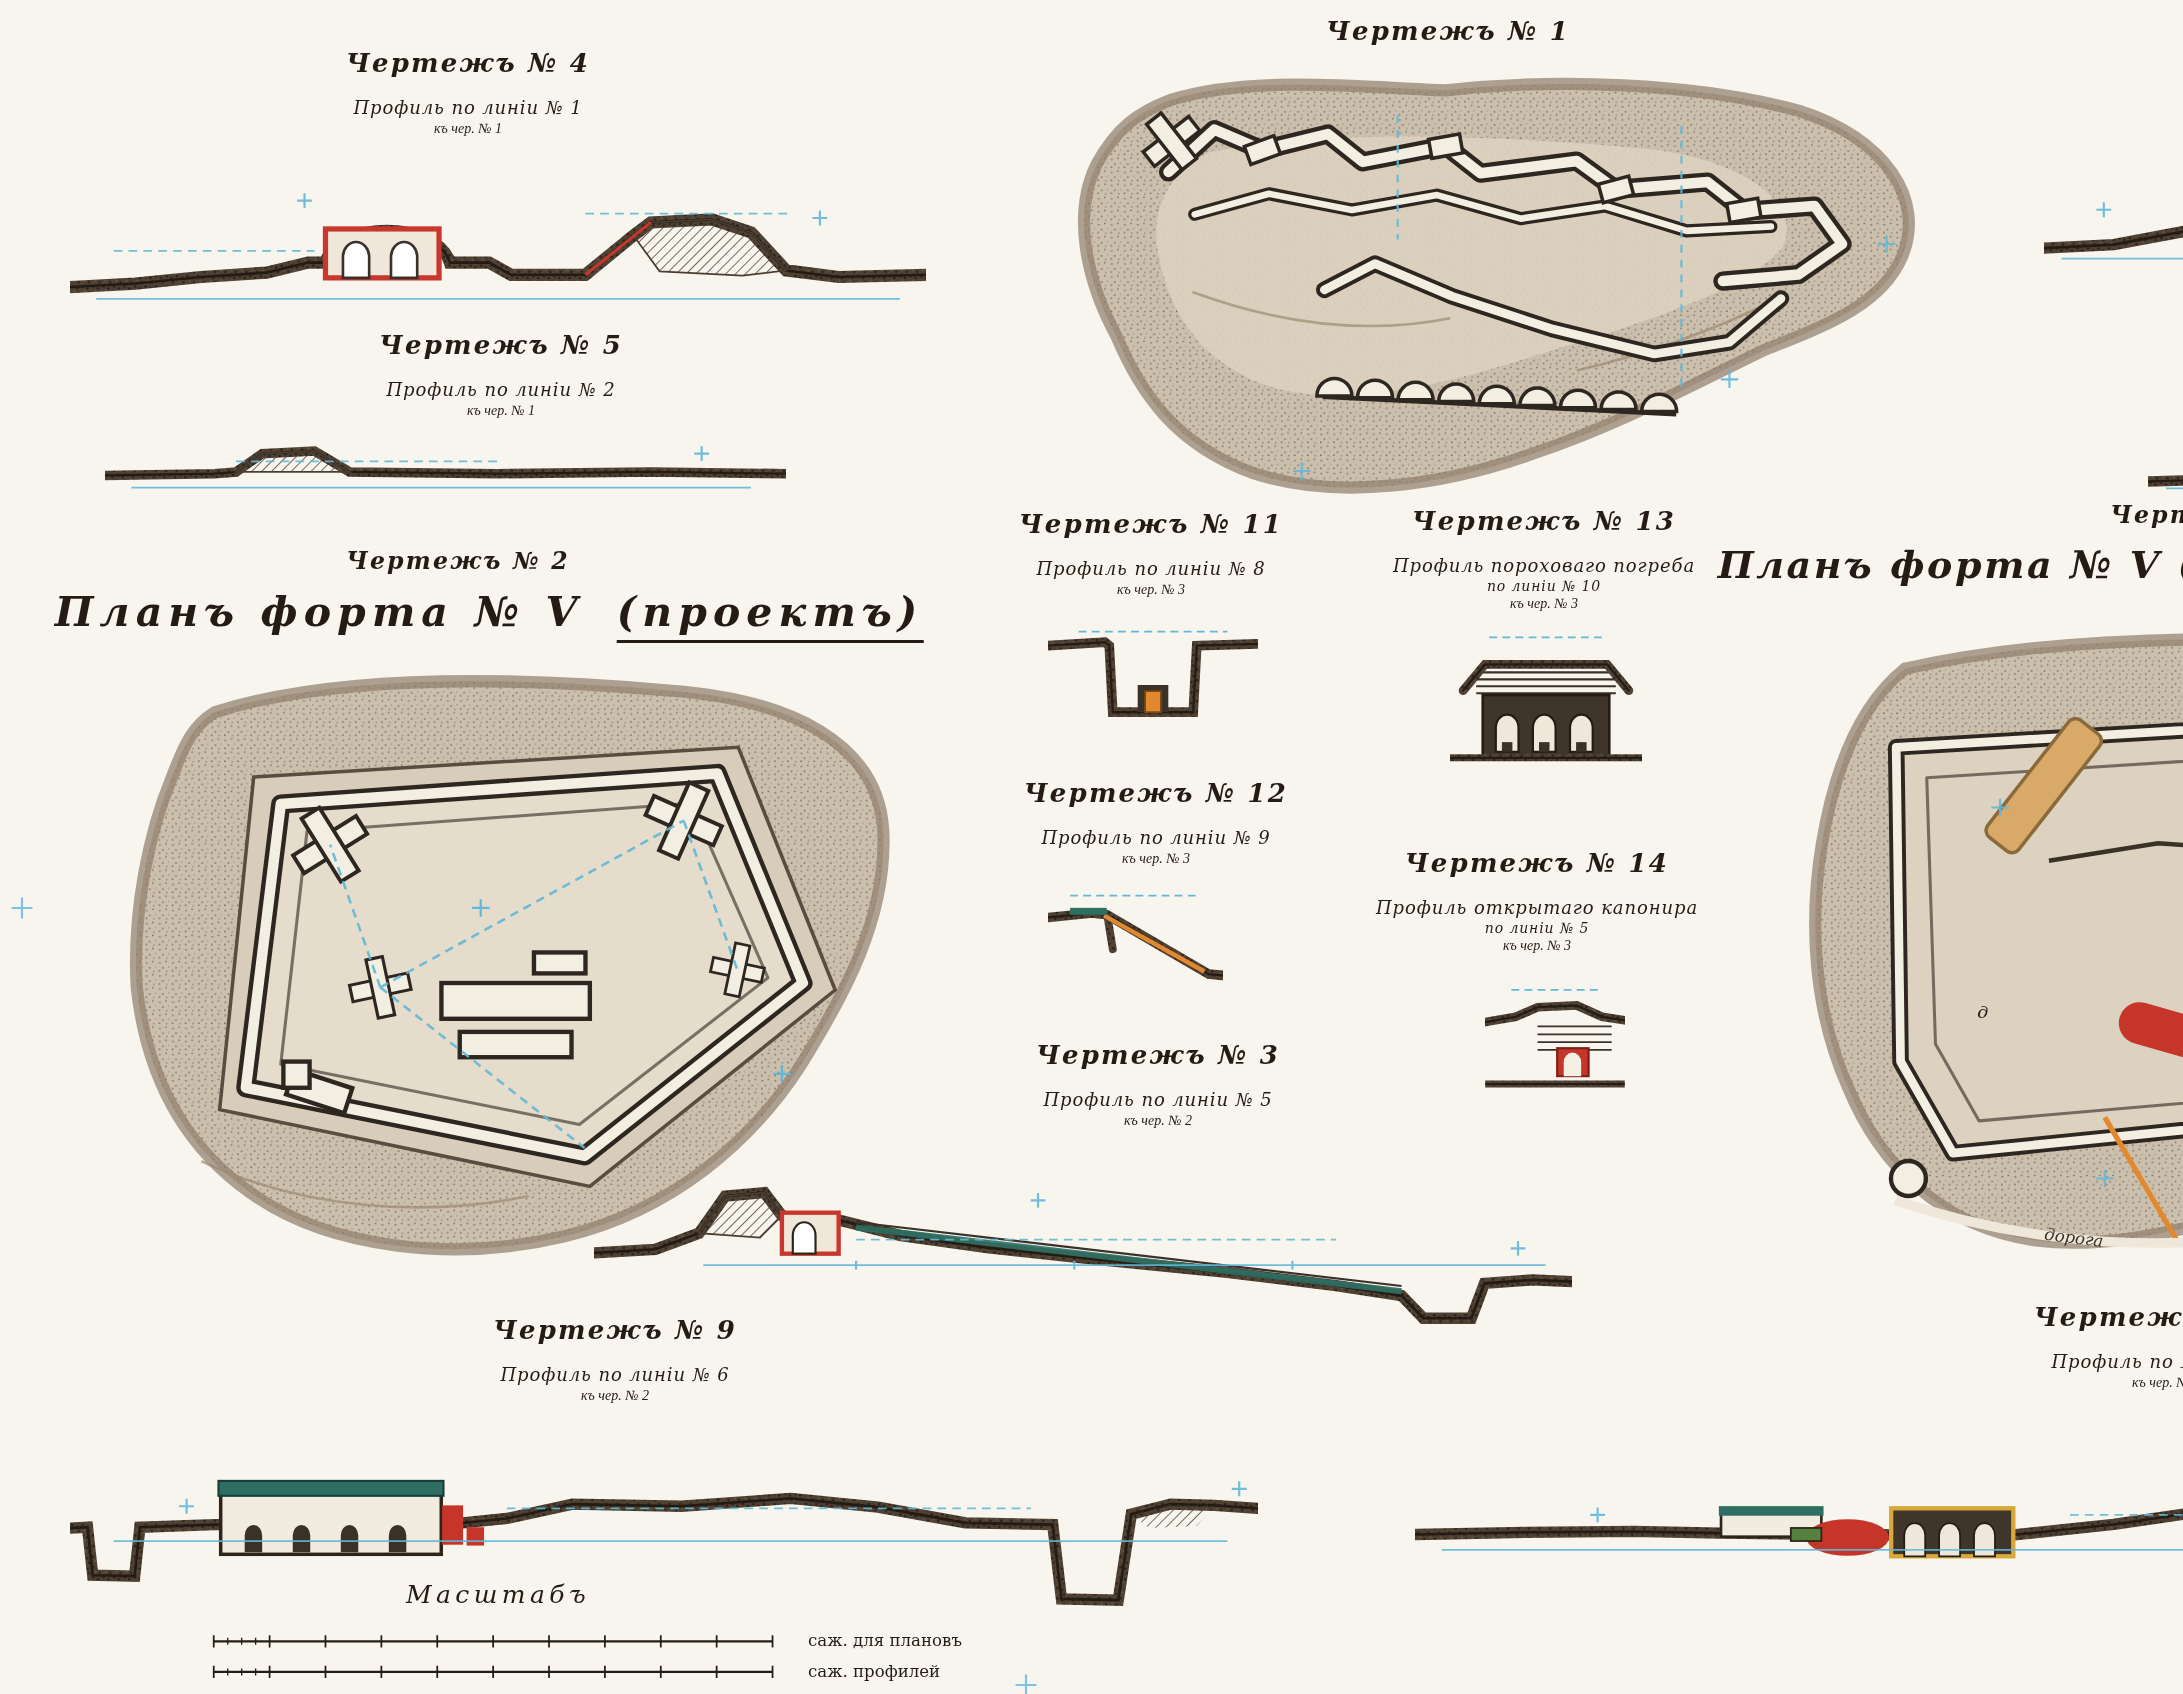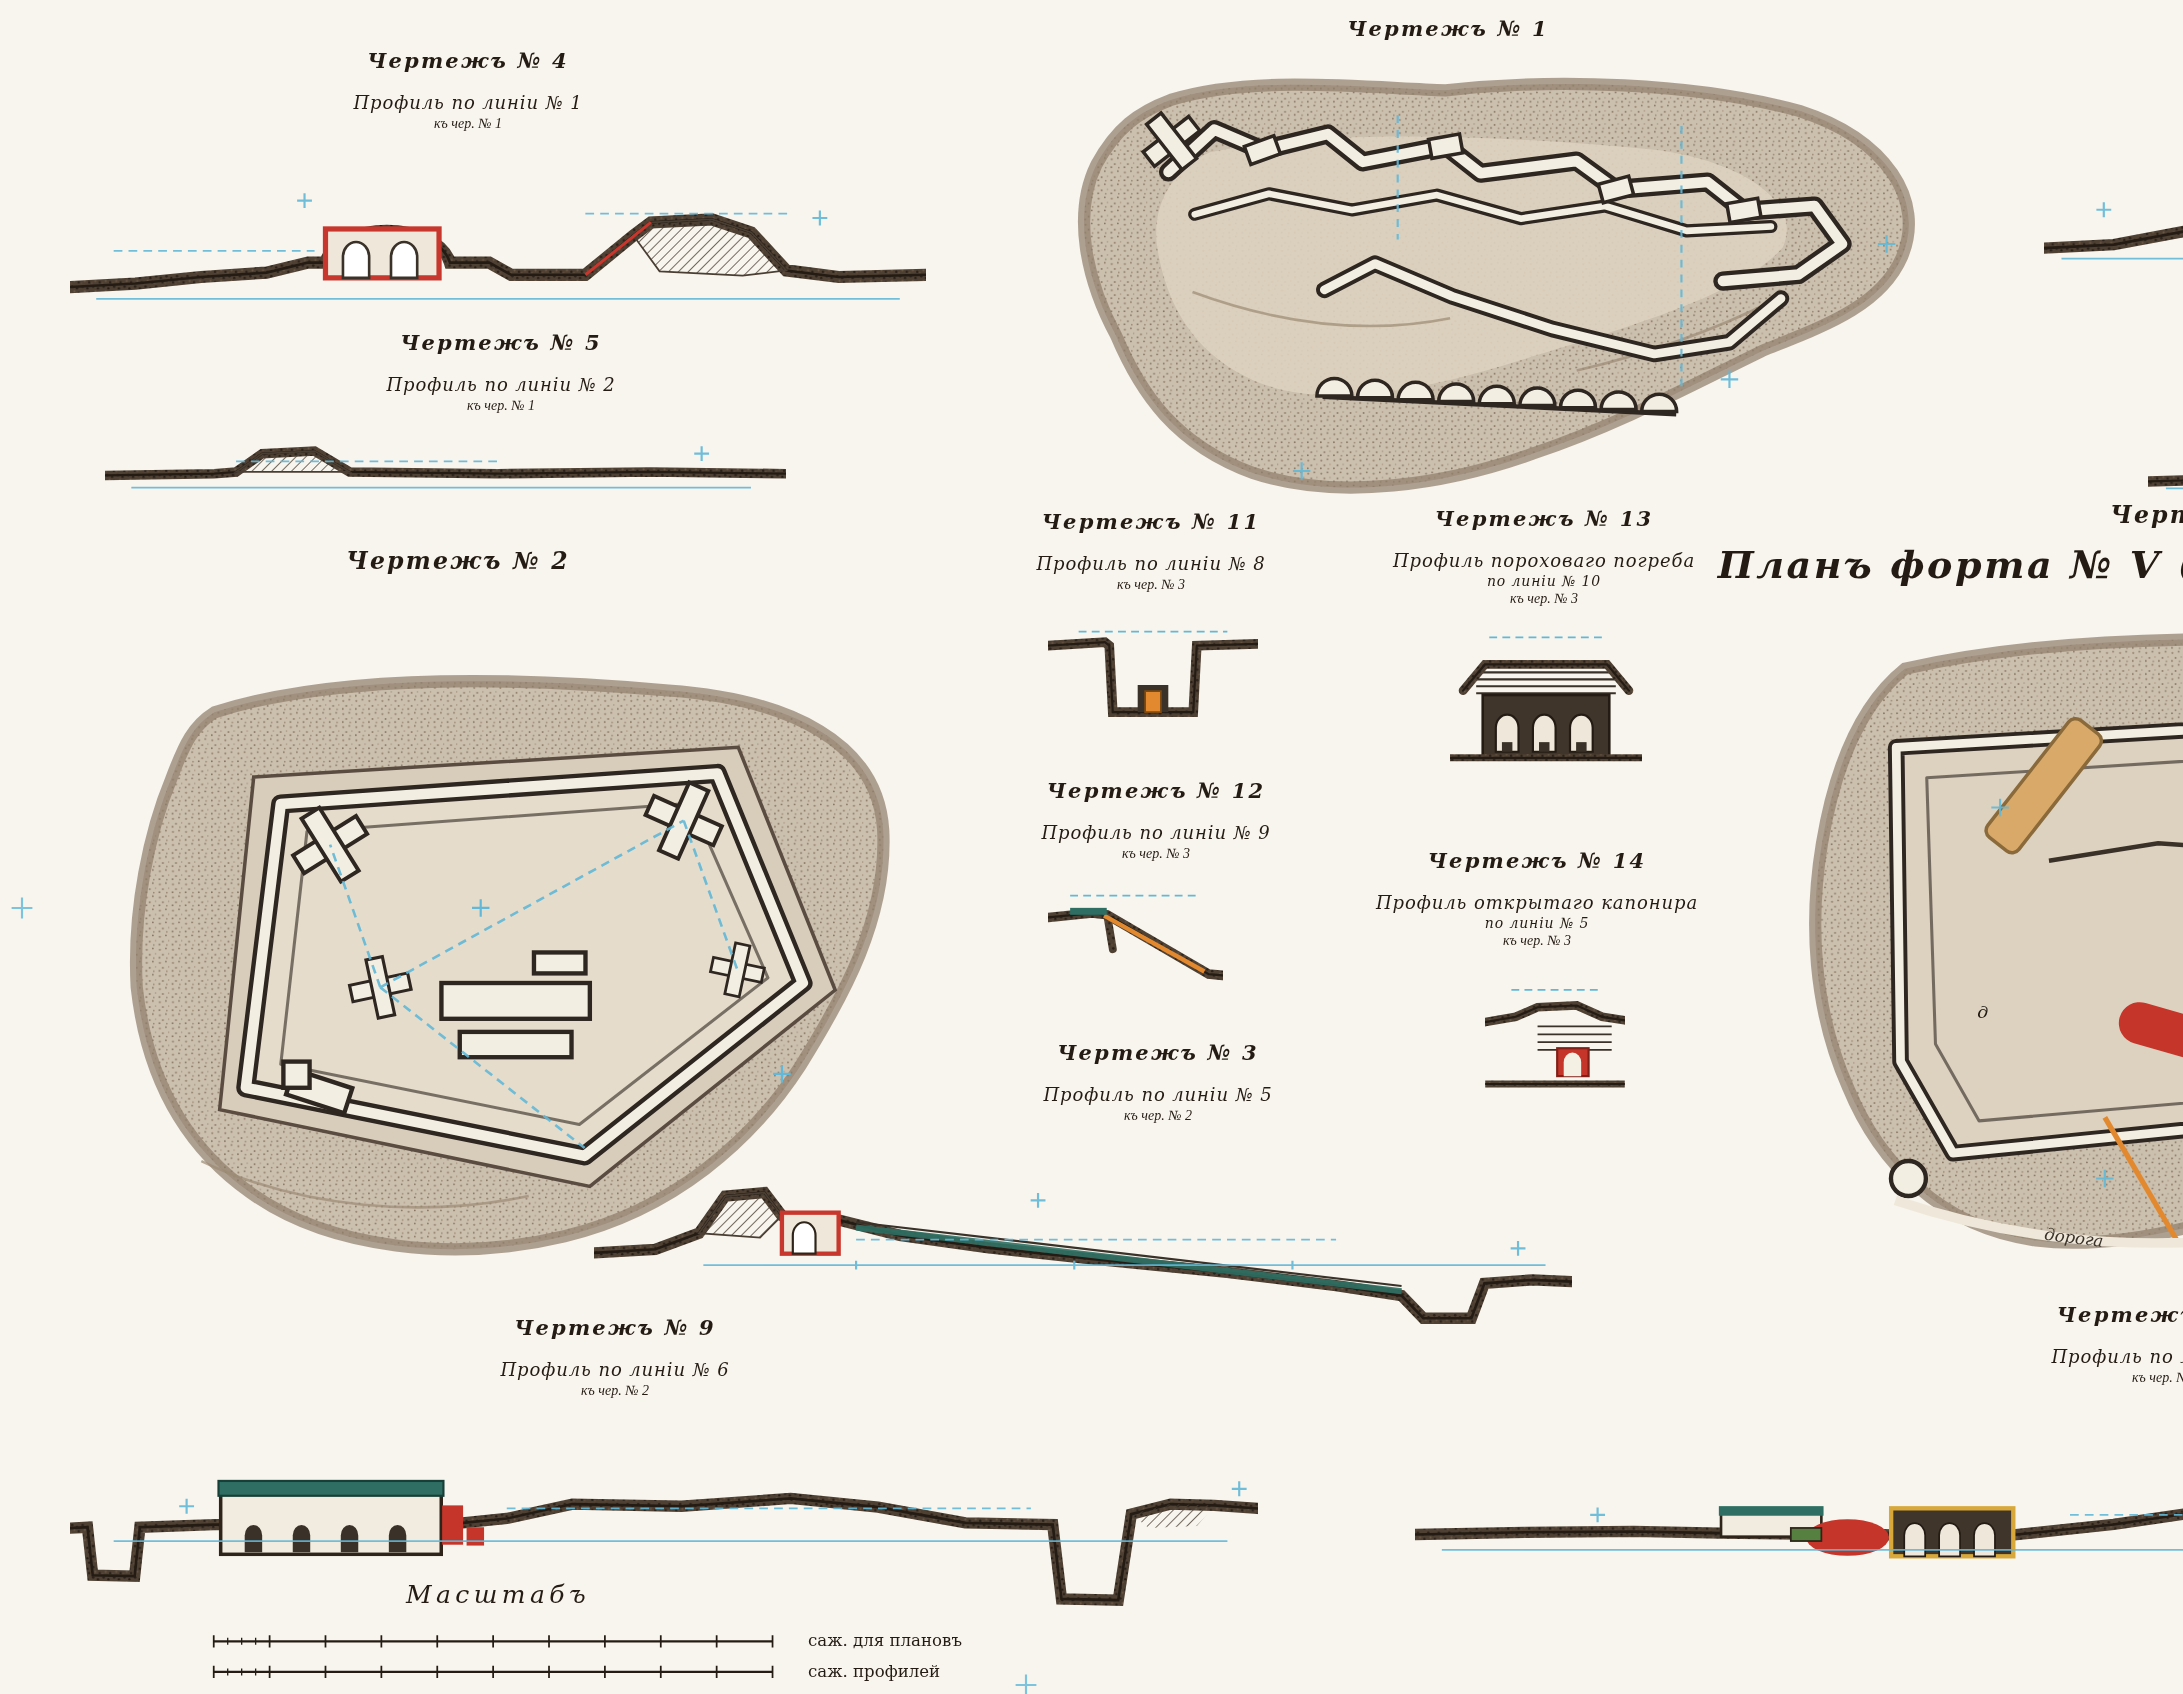--- a/index.html
+++ b/index.html
@@ -1,20 +1,20 @@
 <!DOCTYPE html>
 <html style="font-size:7px"><head>
 <meta charset="utf-8">
 <style>
   html,body{margin:0;padding:0;background:#e8e4da;}
   #sheet{position:relative;width:2727px;height:1694px;background:#f8f5ee;overflow:hidden;
          font-family:"DejaVu Serif","DejaVu Sans",serif;color:#241c14;}
   .drawing{position:absolute;}
   .hdr{position:absolute;transform:translateX(-50%);text-align:center;white-space:nowrap;z-index:5;}
-  .hdr .no{display:block;font-weight:700;font-style:italic;font-size:21px;letter-spacing:2.2px;}
+  .hdr .no{display:block;font-weight:700;font-style:italic;font-size:26px;letter-spacing:2.2px;}
   .hdr .sub{display:block;font-style:italic;font-size:18px;letter-spacing:0.9px;margin-top:19px;}
   .hdr .sub2{display:block;font-style:italic;font-size:14px;letter-spacing:0.9px;margin-top:1.7px;}
   .hdr .ref{display:block;font-style:italic;font-size:14px;margin-top:2.6px;font-family:Liberation Serif, serif;}
   .plan-title{position:absolute;transform:translateX(-50%);font-weight:700;font-style:italic;
               white-space:nowrap;letter-spacing:6.1px;z-index:5;}
   .underlined{border-bottom:3.1px solid #241c14;padding-bottom:3.5px;margin-left:13px;}
   .scale-title{position:absolute;transform:translateX(-50%);font-style:italic;font-size:25px;
                letter-spacing:4.4px;z-index:5;}
   .scale-label{position:absolute;font-size:16.6px;white-space:nowrap;z-index:5;}
   svg text{font-family:"DejaVu Serif","DejaVu Sans",serif;}
@@ -477,20 +477,24 @@
 
 <div class="hdr" style="left:501px;top:330px">
   <span class="no">Чертежъ № 5</span>
   <span class="sub">Профиль по линіи № 2</span>
   <span class="ref">къ чер. № 1</span>
 </div>
 
 <div class="hdr" style="left:458px;top:547px">
   <span class="no" style="font-size:23.6px">Чертежъ № 2</span>
 </div>
+<div class="plan-title" style="left:489px;top:588px;font-size:41px">
+  <span>Планъ форта № V</span>
+  <span class="underlined">(проектъ)</span>
+</div>
 
 <div class="hdr" style="left:2222px;top:501px">
   <span class="no" style="font-size:23.6px">Чертежъ № 3</span>
 </div>
 <div class="plan-title" style="left:2241px;top:542px;font-size:38px;letter-spacing:2.6px">Планъ форта № V (состояніе къ 17 Іюля)</div>
 
 <div class="hdr" style="left:1151px;top:509px">
   <span class="no">Чертежъ № 11</span>
   <span class="sub">Профиль по линіи № 8</span>
   <span class="ref">къ чер. № 3</span>

